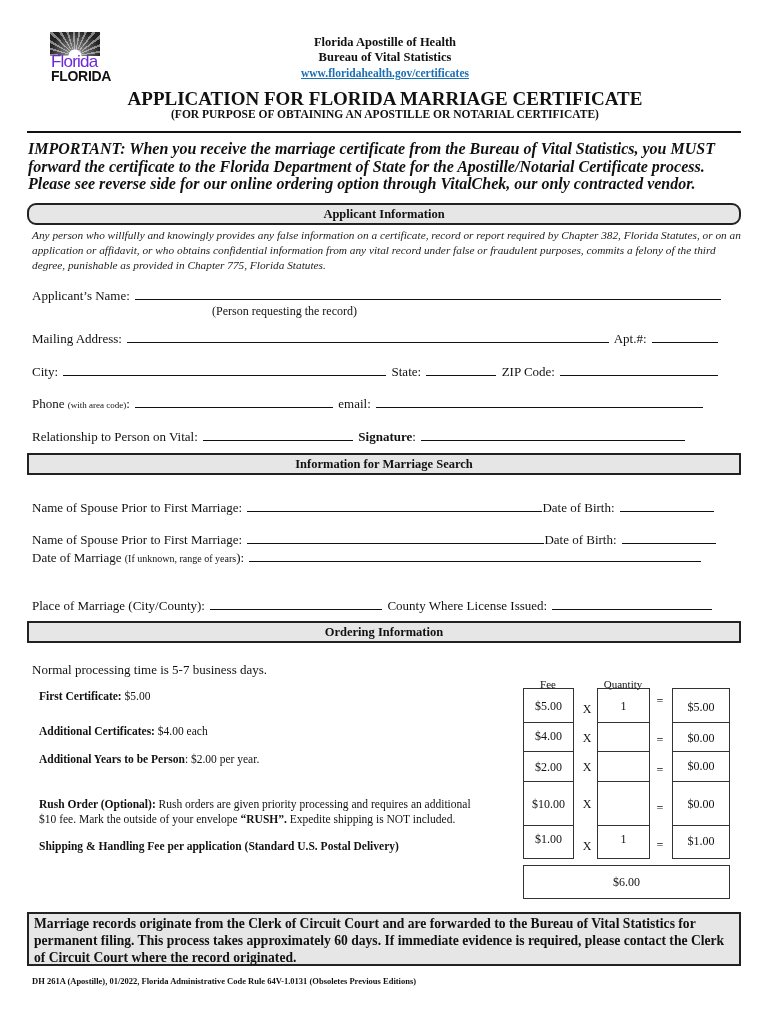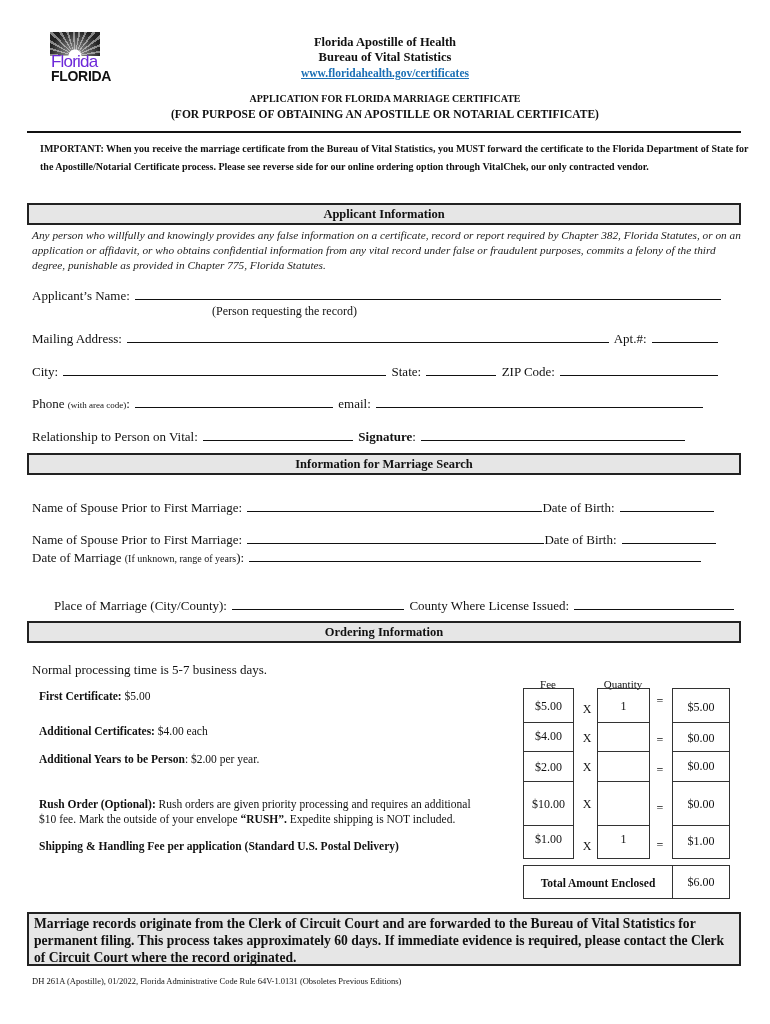--- a/index.html
+++ b/index.html
@@ -12,25 +12,25 @@
   .logo .sun { position: absolute; left: 0; top: 0; width: 50px; height: 24px; background: radial-gradient(circle at 50% 100%, #fff 0, #fff 6px, #888 7px, #555 16px, #222 26px); overflow: hidden; }
   .logo .rays { position: absolute; left: 0; top: 0; width: 50px; height: 24px;
     background: repeating-conic-gradient(from 270deg at 50% 100%, rgba(255,255,255,0.45) 0deg 5deg, rgba(0,0,0,0) 5deg 14deg); }
   .logo .word1 { position: absolute; left: 1px; top: 21px; font-family: "Liberation Sans", sans-serif; font-size: 17px; letter-spacing: -0.8px; color: #6d28d9; line-height: 18px; }
   .logo .word2 { position: absolute; left: 1px; top: 37px; font-family: "Liberation Sans", sans-serif; font-weight: bold; font-size: 14px; letter-spacing: -0.3px; color: #111; line-height: 15px; }
 
   .hdr { left: 0; width: 770px; text-align: center; font-weight: bold; }
   .hdr1 { top: 35px; font-size: 12.5px; line-height: 15px; }
   .hdr2 { top: 50px; font-size: 12.5px; line-height: 15px; }
   .hdr3 { top: 66px; font-size: 11.5px; line-height: 15px; color: #1a6fb5; text-decoration: underline; }
-  .title { top: 90px; font-size: 10px; line-height: 18px; }
+  .title { top: 90px; font-size: 19px; line-height: 18px; }
   .subtitle { top: 107px; font-size: 11.5px; line-height: 14px; }
   .rule { left: 27px; top: 131px; width: 714px; height: 2px; background: #111; }
 
-  .important { left: 40px; top: 140px; width: 712px; font-size: 10px; font-weight: bold; line-height: 17.5px; }
+  .important { left: 28px; top: 140px; width: 712px; font-size: 16px; font-weight: bold; line-height: 17.5px; font-style: italic; }
 
   .section-bar { left: 27px; width: 714px; height: 22px; border: 2px solid #222; background: #e6e6e6;
     text-align: center; font-weight: bold; font-size: 12.5px; line-height: 18px; }
 
   .warning { left: 32px; top: 228px; width: 712px; font-size: 11.3px; font-style: italic; line-height: 15px; color: #222; }
 
   .field { left: 32px; width: 700px; font-size: 13px; line-height: 16px; white-space: nowrap; }
   .small { font-size: 9px; text-align: right; }
   .line { display: inline-block; border-bottom: 1px solid #111; height: 12px; vertical-align: baseline; margin: 0 2px; }
   .sub-note { left: 212px; top: 304px; font-size: 12px; }
@@ -38,42 +38,42 @@
   .proc { left: 32px; top: 662px; font-size: 13px; line-height: 16px; }
   .fee-label { left: 39px; font-size: 11.5px; line-height: 15px; }
   .fee-label b { font-weight: bold; }
 
   .colhdr { font-size: 11px; text-align: center; }
   .cell { border: 1px solid #333; text-align: center; font-size: 12px; }
   .xmark, .eq { font-size: 12px; text-align: center; width: 14px; }
 
   .bottom-box { left: 27px; top: 912px; width: 714px; height: 54px; border: 2px solid #222; background: #e6e6e6;
     font-weight: bold; font-size: 13.6px; line-height: 17px; padding: 1px 5px; }
-  .footer { left: 32px; top: 976px; font-size: 8.5px; font-weight: normal; }
+  .footer { left: 32px; top: 976px; font-size: 8.5px; font-weight: bold; }
 </style>
 </head>
 <body>
 
 <div class="abs logo">
   <div class="sun"></div>
   <div class="rays"></div>
   <div class="word1">Florida</div>
   <div class="word2">FLORIDA</div>
 </div>
 
 <div class="abs hdr hdr1">Florida Apostille of Health</div>
 <div class="abs hdr hdr2">Bureau of Vital Statistics</div>
 <div class="abs hdr hdr3">www.floridahealth.gov/certificates</div>
 <div class="abs hdr title">APPLICATION FOR FLORIDA MARRIAGE CERTIFICATE</div>
 <div class="abs hdr subtitle">(FOR PURPOSE OF OBTAINING AN APOSTILLE OR NOTARIAL CERTIFICATE)</div>
 <div class="abs rule"></div>
 
 <div class="abs important">IMPORTANT: When you receive the marriage certificate from the Bureau of Vital Statistics, you MUST forward the certificate to the Florida Department of State for the Apostille/Notarial Certificate process. Please see reverse side for our online ordering option through VitalChek, our only contracted vendor.</div>
 
-<div class="abs section-bar" style="top:203px;">Applicant Information</div>
+<div class="abs section-bar" style="top:203px;border-radius:9px;">Applicant Information</div>
 <div class="abs warning">Any person who willfully and knowingly provides any false information on a certificate, record or report required by Chapter 382, Florida Statutes, or on an application or affidavit, or who obtains confidential information from any vital record under false or fraudulent purposes, commits a felony of the third degree, punishable as provided in Chapter 775, Florida Statutes.</div>
 
 <div class="abs field" style="top:288px;">
   <span>Applicant’s Name:</span>
   <span class="line" style="width:586px;"></span>
 </div>
 <div class="abs sub-note">(Person requesting the record)</div>
 
 <div class="abs field" style="top:331px;">
   <span>Mailing Address:</span>
@@ -119,21 +119,21 @@
   <span class="line" style="width:297px; margin-right:0;"></span><span>Date of Birth:</span>
   <span class="line" style="width:94px;"></span>
 </div>
 
 <div class="abs field" style="top:550px;">
   <span>Date of Marriage</span>
   <span class="small" style="font-size:10px;">(If unknown, range of years</span><span>):</span>
   <span class="line" style="width:452px;"></span>
 </div>
 
-<div class="abs field" style="top:598px;margin-left:22px;">
+<div class="abs field" style="top:598px;">
   <span>Place of Marriage (City/County):</span>
   <span class="line" style="width:172px;"></span>
   <span>County Where License Issued:</span>
   <span class="line" style="width:160px;"></span>
 </div>
 
 <div class="abs section-bar" style="top:621px;">Ordering Information</div>
 
 <div class="abs proc">Normal processing time is 5-7 business days.</div>
 
@@ -187,19 +187,18 @@
 
 <div class="abs" style="left:672px; top:688px; width:58px;">
   <div class="cell" style="height:35px; line-height:37px;">$5.00</div>
   <div class="cell" style="height:29px; line-height:30px; border-top:none;">$0.00</div>
   <div class="cell" style="height:30px; line-height:28px; border-top:none;">$0.00</div>
   <div class="cell" style="height:44px; line-height:44px; border-top:none;">$0.00</div>
   <div class="cell" style="height:33px; line-height:30px; border-top:none;">$1.00</div>
 </div>
 
 <div class="abs" style="left:523px; top:865px; width:207px; height:34px; border:1px solid #333; display:flex;">
-  <div style="width:149px; border-right:1px solid #333; text-align:center; font-weight:bold; font-size:11.5px; line-height:34px;">Total Amount Enclosed</div>
   <div style="flex:1; text-align:center; font-size:12px; line-height:32px;">$6.00</div>
 </div>
 
 <div class="abs bottom-box">Marriage records originate from the Clerk of Circuit Court and are forwarded to the Bureau of Vital Statistics for permanent filing. This process takes approximately 60 days. If immediate evidence is required, please contact the Clerk of Circuit Court where the record originated.</div>
 
 <div class="abs footer">DH 261A (Apostille), 01/2022, Florida Administrative Code Rule 64V-1.0131 (Obsoletes Previous Editions)</div>
 
 </body></html>

